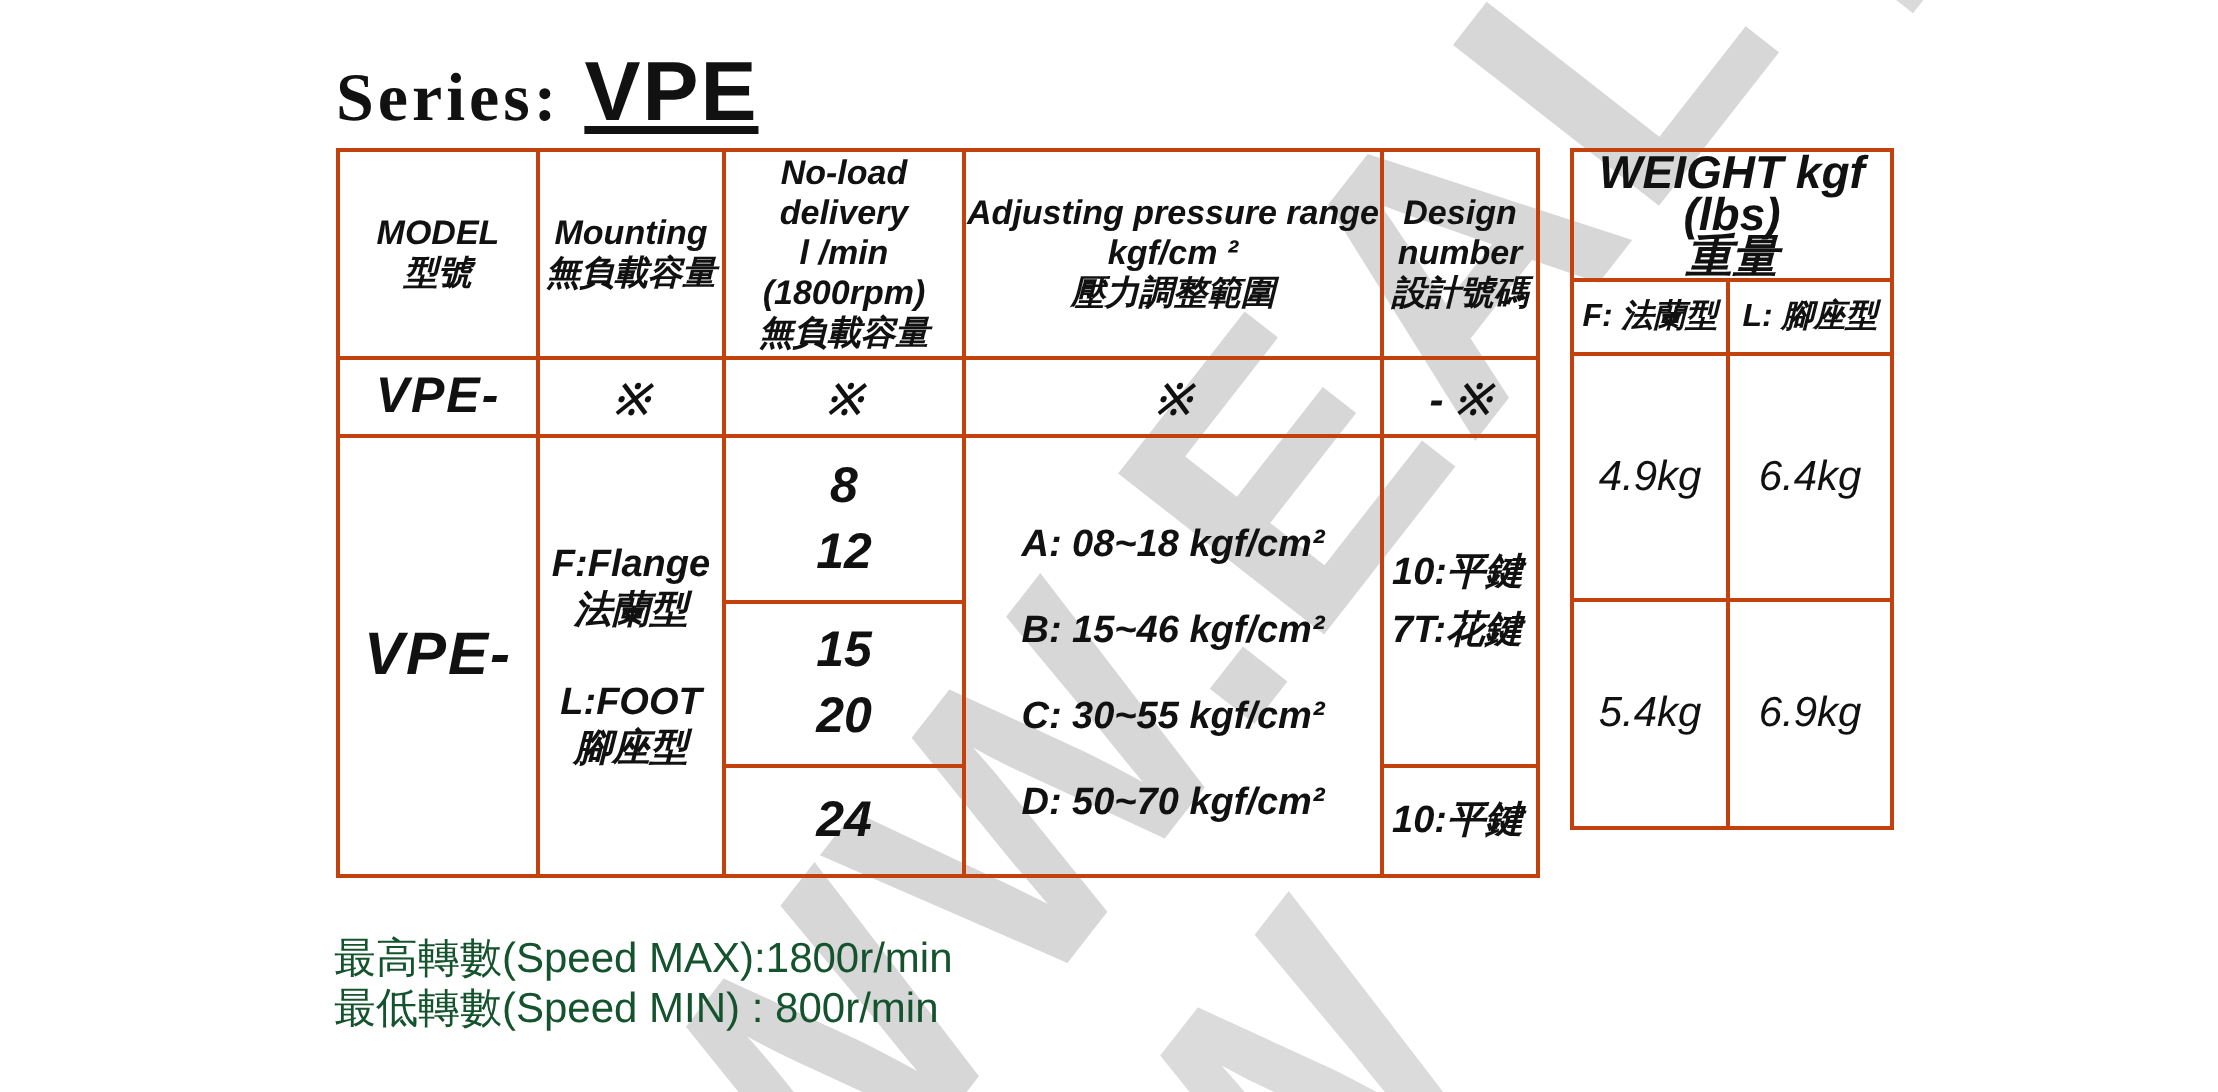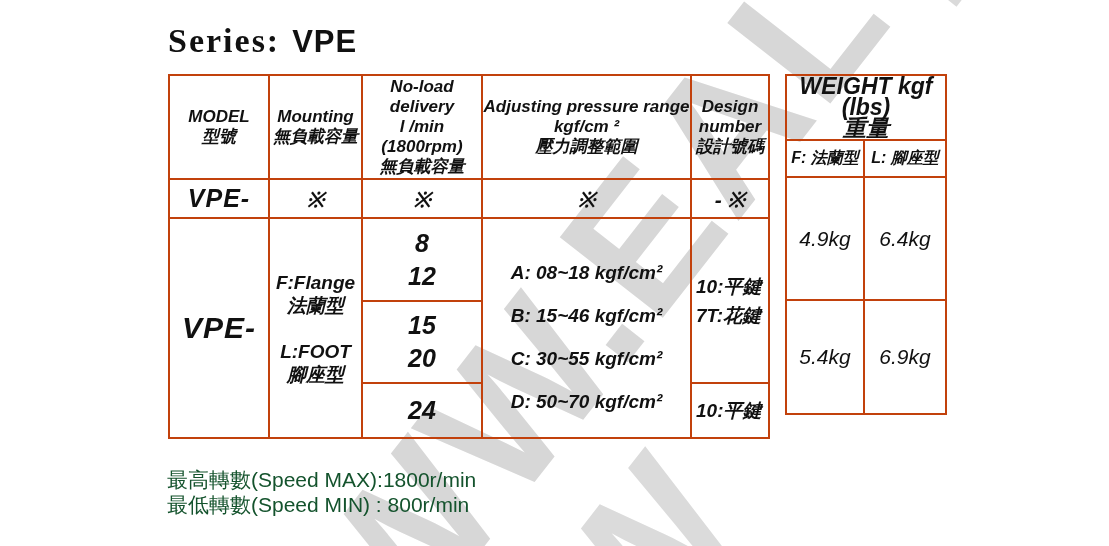--- a/index.html
+++ b/index.html
@@ -19,21 +19,21 @@
     transform:rotate(-52deg);transform-origin:0 0;
     font-size:190px;font-weight:bold;color:#dbdbdb;white-space:nowrap;user-select:none;
   }
   .watermark-corner{
     position:absolute;left:925px;top:-18px;width:130px;height:40px;z-index:1;
     background:#dadada;transform:rotate(-52deg);transform-origin:0 0;
   }
   
   .title{position:absolute;left:168px;top:22px;z-index:3;white-space:nowrap;}
   .series-label{font-family:"Liberation Serif",serif;font-size:34px;font-weight:bold;letter-spacing:2px;}
-  .series-value{font-family:"Liberation Sans",sans-serif;font-size:31px;font-weight:bold;margin-left:12px;letter-spacing:1px;}
+  .series-value{font-family:"Liberation Sans",sans-serif;font-size:42px;font-weight:bold;margin-left:12px;letter-spacing:1px;text-decoration:underline;}
   
   table{border-collapse:collapse;table-layout:fixed;position:absolute;z-index:2;background:transparent;}
   th,td{border:2px solid #c2410c;padding:0;text-align:center;vertical-align:middle;white-space:pre-line;font-style:italic;}
   .main-table{left:168px;top:74px;}
   .weight-table{left:785px;top:74px;}
   .header-cell{font-size:17px;font-weight:bold;line-height:20px;}
   .code-row td{font-weight:bold;}
   .code-model{font-size:25px;letter-spacing:1px;}
   .code-mark{font-size:21px;}
   .model-cell{font-size:30px;font-weight:bold;letter-spacing:1px;}

